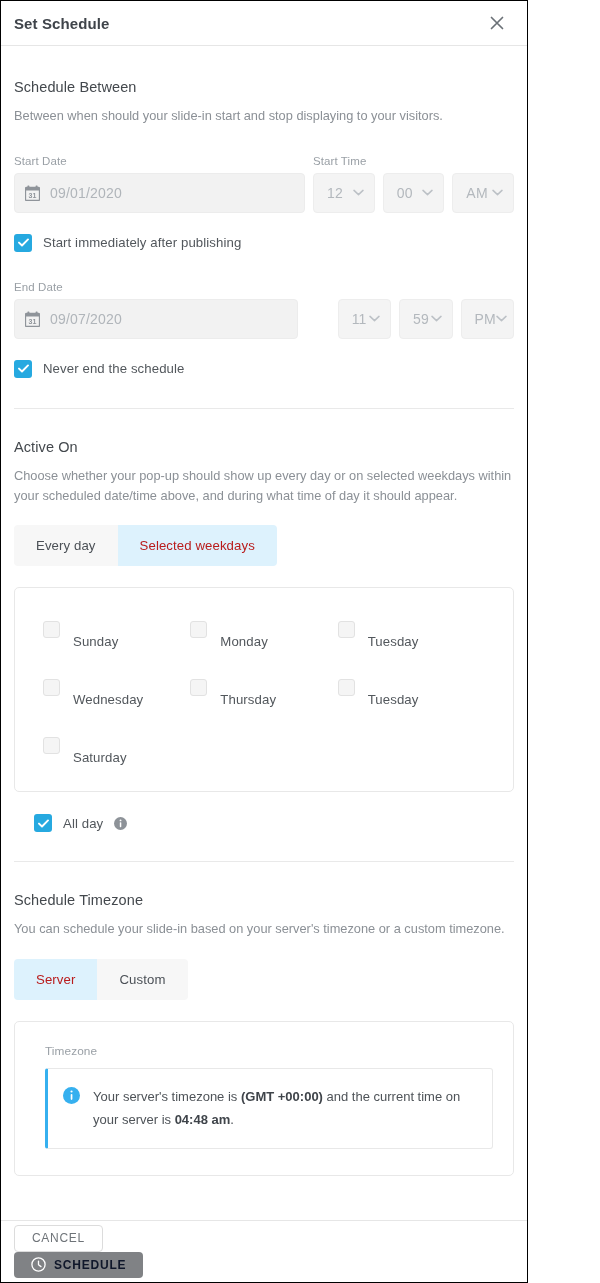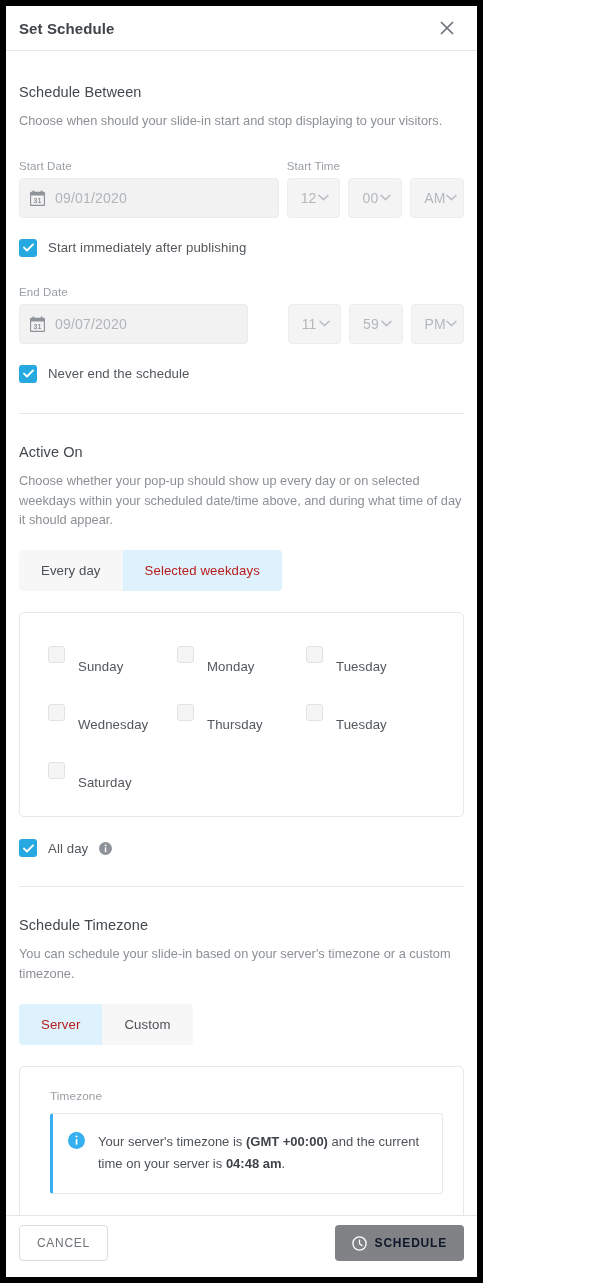--- a/index.html
+++ b/index.html
@@ -6,24 +6,24 @@
 
   html, body {
     width: 600px;
     height: 1283px;
     background: #ffffff;
     font-family: "Liberation Sans", sans-serif;
     -webkit-font-smoothing: antialiased;
   }
 
   .modal {
-    width: 483px;
+    width: 528px;
     height: 1283px;
     background: #ffffff;
-    border: 6px solid #000000;
+    border: 1px solid #000000;
     display: flex;
     flex-direction: column;
     overflow: hidden;
   }
 
   
   .modal-header {
     height: 45px;
     min-height: 45px;
     border-bottom: 1px solid #e6e6e6;
@@ -235,23 +235,24 @@
     line-height: 1.72;
   }
   .notice-text b { font-weight: bold; color: #3f444a; }
 
   
   .modal-footer {
     height: 62px;
     min-height: 62px;
     border-top: 1px solid #e6e6e6;
     display: flex;
-    align-items: flex-end;
+    align-items: flex-start;
     justify-content: space-between;
-    padding: 16px 13px;
+    padding: 4px 13px;
+    flex-direction: column;
   }
   .btn-cancel {
     height: 36px;
     padding: 0 17px;
     background: #fff;
     border: 1px solid #dcdcdc;
     border-radius: 4px;
     font-size: 12px;
     color: #6e7378;
     letter-spacing: .7px;
@@ -289,21 +290,21 @@
       <svg width="14" height="14" viewBox="0 0 14 14" fill="none" stroke="currentColor" stroke-width="1.7" stroke-linecap="round">
         <path d="M1.5 1.5 L12.5 12.5 M12.5 1.5 L1.5 12.5"></path>
       </svg>
     </div>
   </div>
 
   <div class="modal-body">
 
     <div class="section" style="padding-top:33px;">
       <div class="section-title">Schedule Between</div>
-      <div class="section-desc">Choose when should your slide-in start and stop displaying to your visitors.</div>
+      <div class="section-desc">Between when should your slide-in start and stop displaying to your visitors.</div>
 
       <div class="field-row" style="margin-top:29px;">
         <div class="date-group">
           <div class="field-label">Start Date</div>
           <div class="date-input">
             <svg class="cal-icon" viewBox="0 0 15 16">
               <rect x="0.5" y="2.5" width="14" height="13" rx="1" fill="none" stroke="#8f949a" stroke-width="1.3"></rect>
               <rect x="0.5" y="2.5" width="14" height="3" fill="#8f949a"></rect>
               <rect x="2.4" y="0.4" width="2" height="3" rx="0.7" fill="#8f949a"></rect>
               <rect x="10.6" y="0.4" width="2" height="3" rx="0.7" fill="#8f949a"></rect>
@@ -431,21 +432,21 @@
             <div class="cb unchecked"></div>
             <span class="wk-label">Tuesday</span>
           </div>
           <div class="wk-item">
             <div class="cb unchecked"></div>
             <span class="wk-label">Saturday</span>
           </div>
         </div>
       </div>
 
-      <div class="cb-row" style="margin-top:22px;">
+      <div class="cb-row" style="margin-top:22px;margin-left:20px;">
         <div class="cb checked">
           <svg width="11" height="9" viewBox="0 0 11 9" fill="none" stroke="#ffffff" stroke-width="1.9" stroke-linecap="round" stroke-linejoin="round">
               <path d="M1 4.6 L4 7.5 L10 1.4"></path>
             </svg>
         </div>
         <span class="cb-label">All day</span>
         <svg class="info-dot" viewBox="0 0 13 13">
           <circle cx="6.5" cy="6.5" r="6.5" fill="#8d9298"></circle>
           <rect x="5.8" y="5.2" width="1.5" height="5" rx="0.6" fill="#ffffff"></rect>
           <circle cx="6.55" cy="3.4" r="0.95" fill="#ffffff"></circle>

